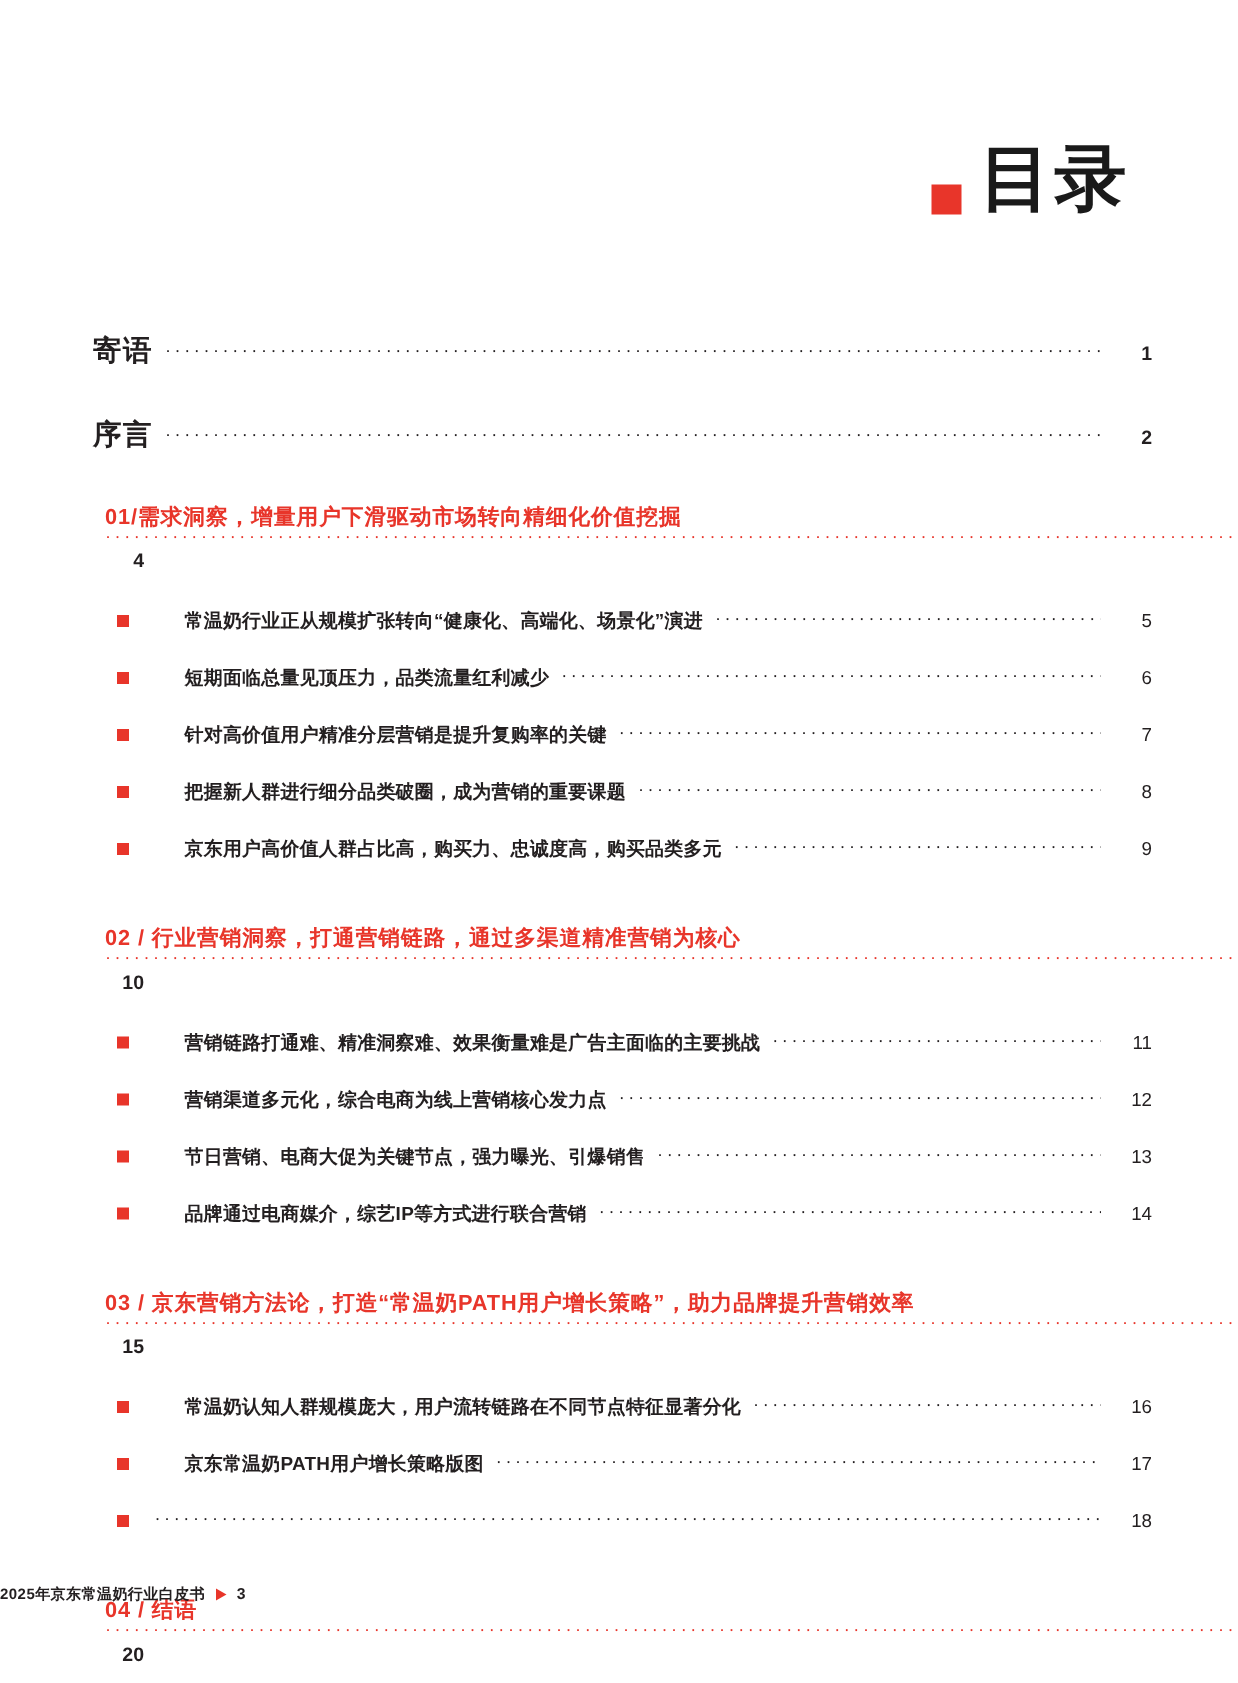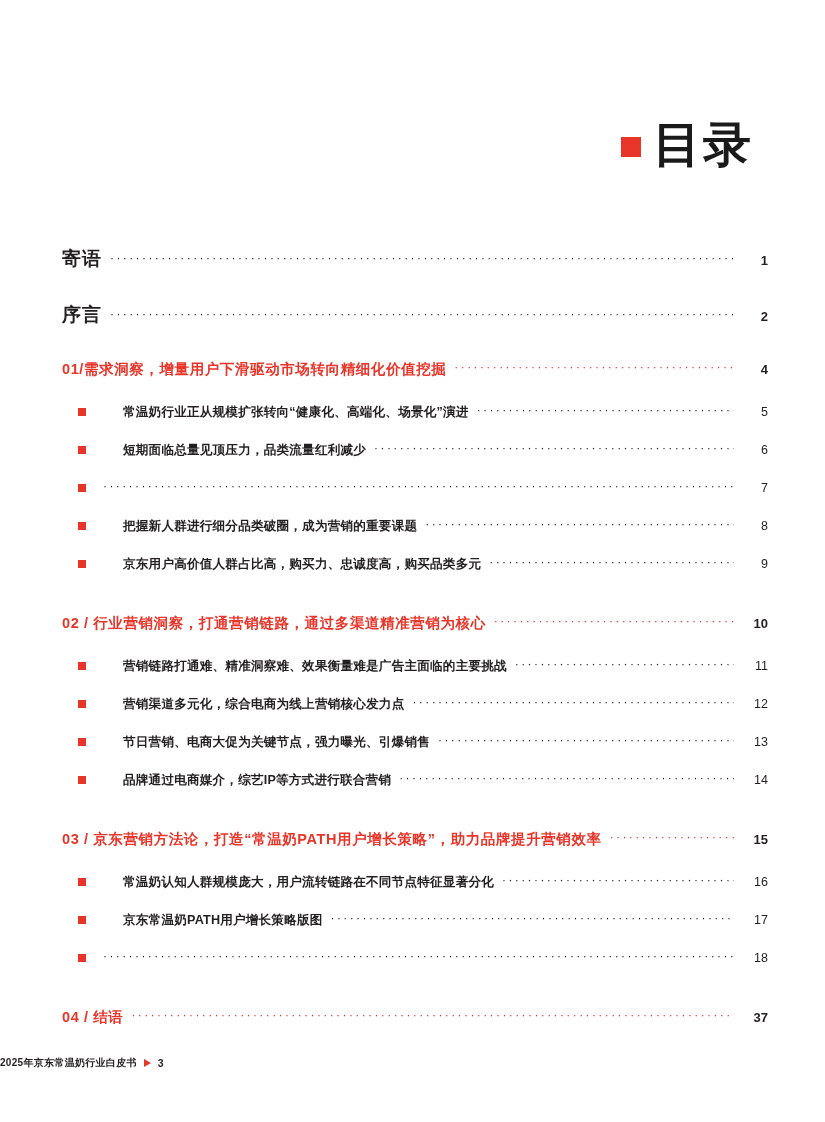--- a/index.html
+++ b/index.html
@@ -20,23 +20,23 @@
   .page {
     position: relative;
     width: 825px;
     height: 1122px;
     padding: 0 62px;
   }
 
   
   .title-row {
     display: flex;
-    align-items: center;
+    align-items: flex-end;
     justify-content: flex-end;
-    padding-top: 120px;
+    padding-top: 95px;
     padding-right: 10px;
   }
   .title-square {
     width: 20px;
     height: 20px;
     background: #e8352a;
     margin-right: 12px;
     margin-top: 6px;
   }
   .title-text {
@@ -94,20 +94,21 @@
     color: #231f20;
     letter-spacing: 1px;
   }
   .lvl0 .dots { color: #231f20; }
   .lvl0 .pg { font-weight: 700; font-size: 13px; }
 
   
   .lvl1 {
     margin-bottom: 15px;
     margin-top: 32px;
+    flex-direction: column;
   }
   .lvl1 .label {
     font-size: 14.5px;
     font-weight: 700;
     color: #e8352a;
     letter-spacing: 0.6px;
   }
   .lvl1 .dots { color: #e8352a; }
   .lvl1 .pg { font-weight: 700; font-size: 13px; color: #231f20; }
 
@@ -200,20 +201,21 @@
         <span class="pg">5</span>
       </div>
       <div class="row lvl2">
         <span class="bullet"></span>
         <span class="label">短期面临总量见顶压力，品类流量红利减少</span>
         <span class="dots">········································································································································································································</span>
         <span class="pg">6</span>
       </div>
       <div class="row lvl2">
         <span class="bullet"></span>
+        <span class="label">针对高价值用户精准分层营销是提升复购率的关键</span>
         <span class="dots">········································································································································································································</span>
         <span class="pg">7</span>
       </div>
       <div class="row lvl2">
         <span class="bullet"></span>
         <span class="label">把握新人群进行细分品类破圈，成为营销的重要课题</span>
         <span class="dots">········································································································································································································</span>
         <span class="pg">8</span>
       </div>
       <div class="row lvl2">
@@ -269,21 +271,21 @@
         <span class="pg">17</span>
       </div>
       <div class="row lvl2">
         <span class="bullet"></span>
         <span class="dots">········································································································································································································</span>
         <span class="pg">18</span>
       </div>
       <div class="row lvl1">
         <span class="label">04 / 结语</span>
         <span class="dots">········································································································································································································</span>
-        <span class="pg">37</span>
+        <span class="pg">20</span>
       </div>
     </div>
 
   <div class="footer">
     <span class="footer-text">2025年京东常温奶行业白皮书</span>
     <span class="footer-arrow"></span>
     <span class="footer-page">3</span>
   </div>
 
 </div>

